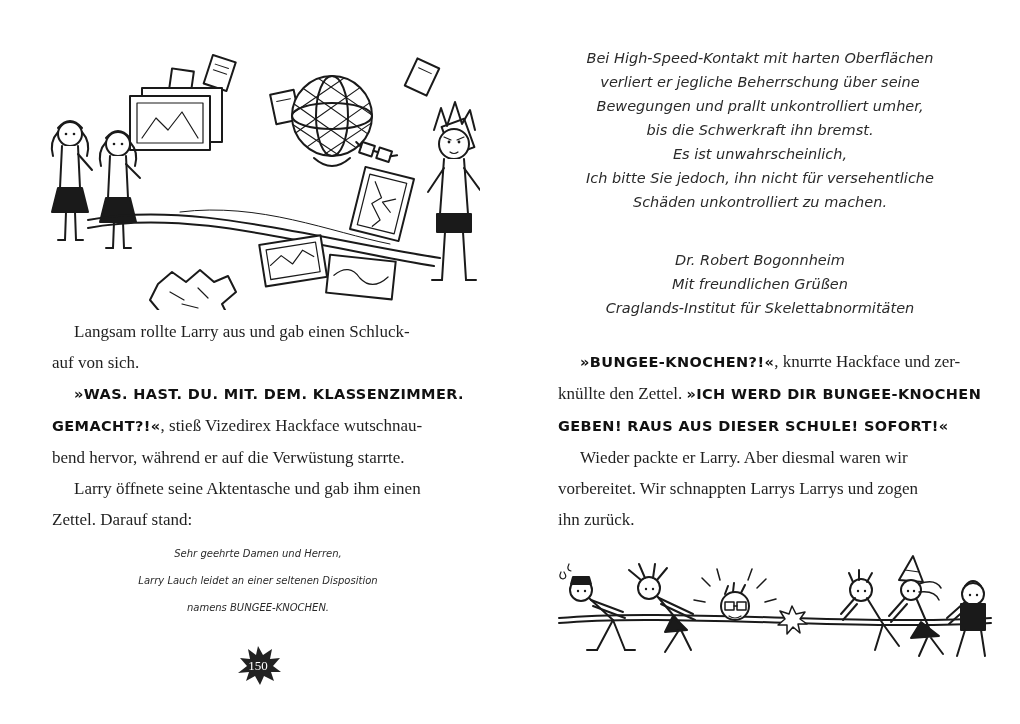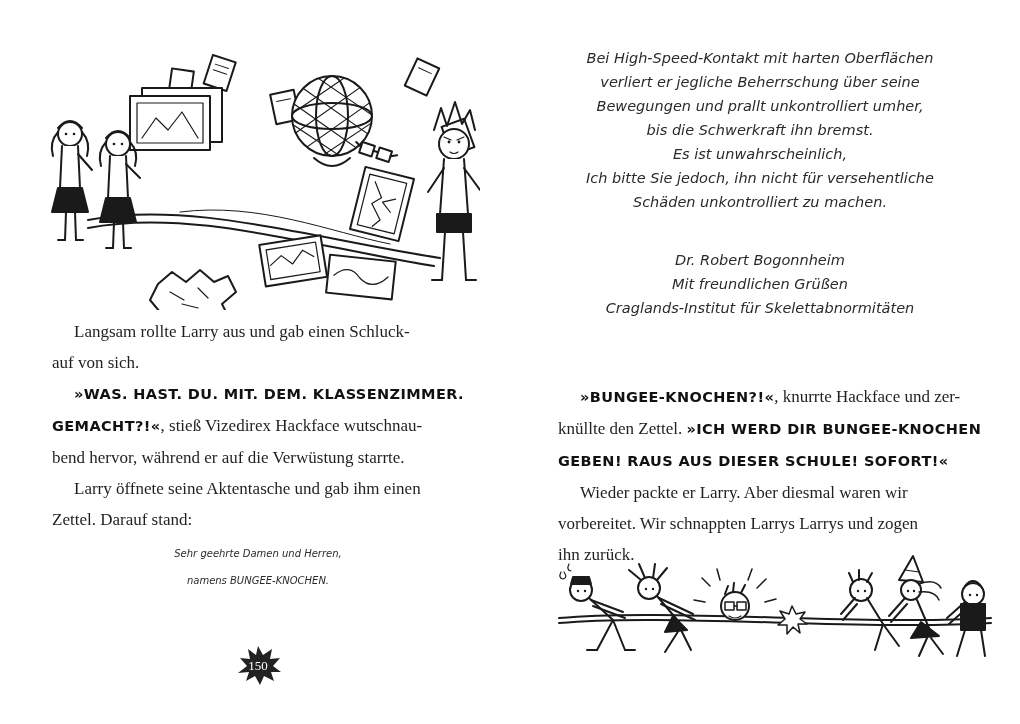--- a/index.html
+++ b/index.html
@@ -10,21 +10,21 @@
   .page { position:absolute; top:0; height:556px; }
   .page.left  { left:0;   width:510px; }
   .page.right { left:510px; width:510px; }
 
   .illus { position:absolute; }
   .illus-left  { left:30px;  top:52px;  width:450px; height:258px; }
   .illus-right { left:35px;  top:538px; width:455px; height:135px; }
 
   .body-text { position:absolute; font-size:17px; line-height:31px; color:#1f1f1f; }
   .left-body  { left:52px;  top:316px; width:384px; }
-  .right-body { left:48px;  top:346px; width:398px;margin-top:35px; }
+  .right-body { left:48px;  top:346px; width:398px; }
 
   .line { white-space:nowrap; }
   .line.indent { padding-left:22px; }
 
   .seg-serif { font-family:"Liberation Serif", serif; }
   .seg-shout {
     font-family:"DejaVu Sans", sans-serif; font-weight:700;
     font-size:14.5px; letter-spacing:0.4px; color:#111;
   }
 
@@ -192,20 +192,21 @@
         <div class="line"><span class="seg-serif">auf von sich.</span></div>
         <div class="line indent"><span class="seg-shout">»WAS. HAST. DU. MIT. DEM. KLASSENZIMMER.</span></div>
         <div class="line"><span class="seg-shout">GEMACHT?!«</span><span class="seg-serif">, stieß Vizedirex Hackface wutschnau-</span></div>
         <div class="line"><span class="seg-serif">bend hervor, während er auf die Verwüstung starrte.</span></div>
         <div class="line indent"><span class="seg-serif">Larry öffnete seine Aktentasche und gab ihm einen</span></div>
         <div class="line"><span class="seg-serif">Zettel. Darauf stand:</span></div>
       </div>
 
     <div class="hand-text left-letter">
         <div class="line"><span class="seg-hand">Sehr geehrte Damen und Herren,</span></div>
+        <div class="line"><span class="seg-hand">Larry Lauch leidet an einer seltenen Disposition</span></div>
         <div class="line"><span class="seg-hand">namens BUNGEE-KNOCHEN.</span></div>
       </div>
 
     <div class="page-number">
       <svg viewBox="0 0 46 40" width="46" height="40">
         <polygon fill="#222" points="23,0 28,9 37,3 35,13 45,12 38,20 46,26 36,26 39,35 29,30 25,39 20,30 11,35 14,26 3,27 12,20 5,12 15,13 13,3 21,9"></polygon>
         <text x="23" y="24" text-anchor="middle">150</text>
       </svg>
     </div>
   </section>

